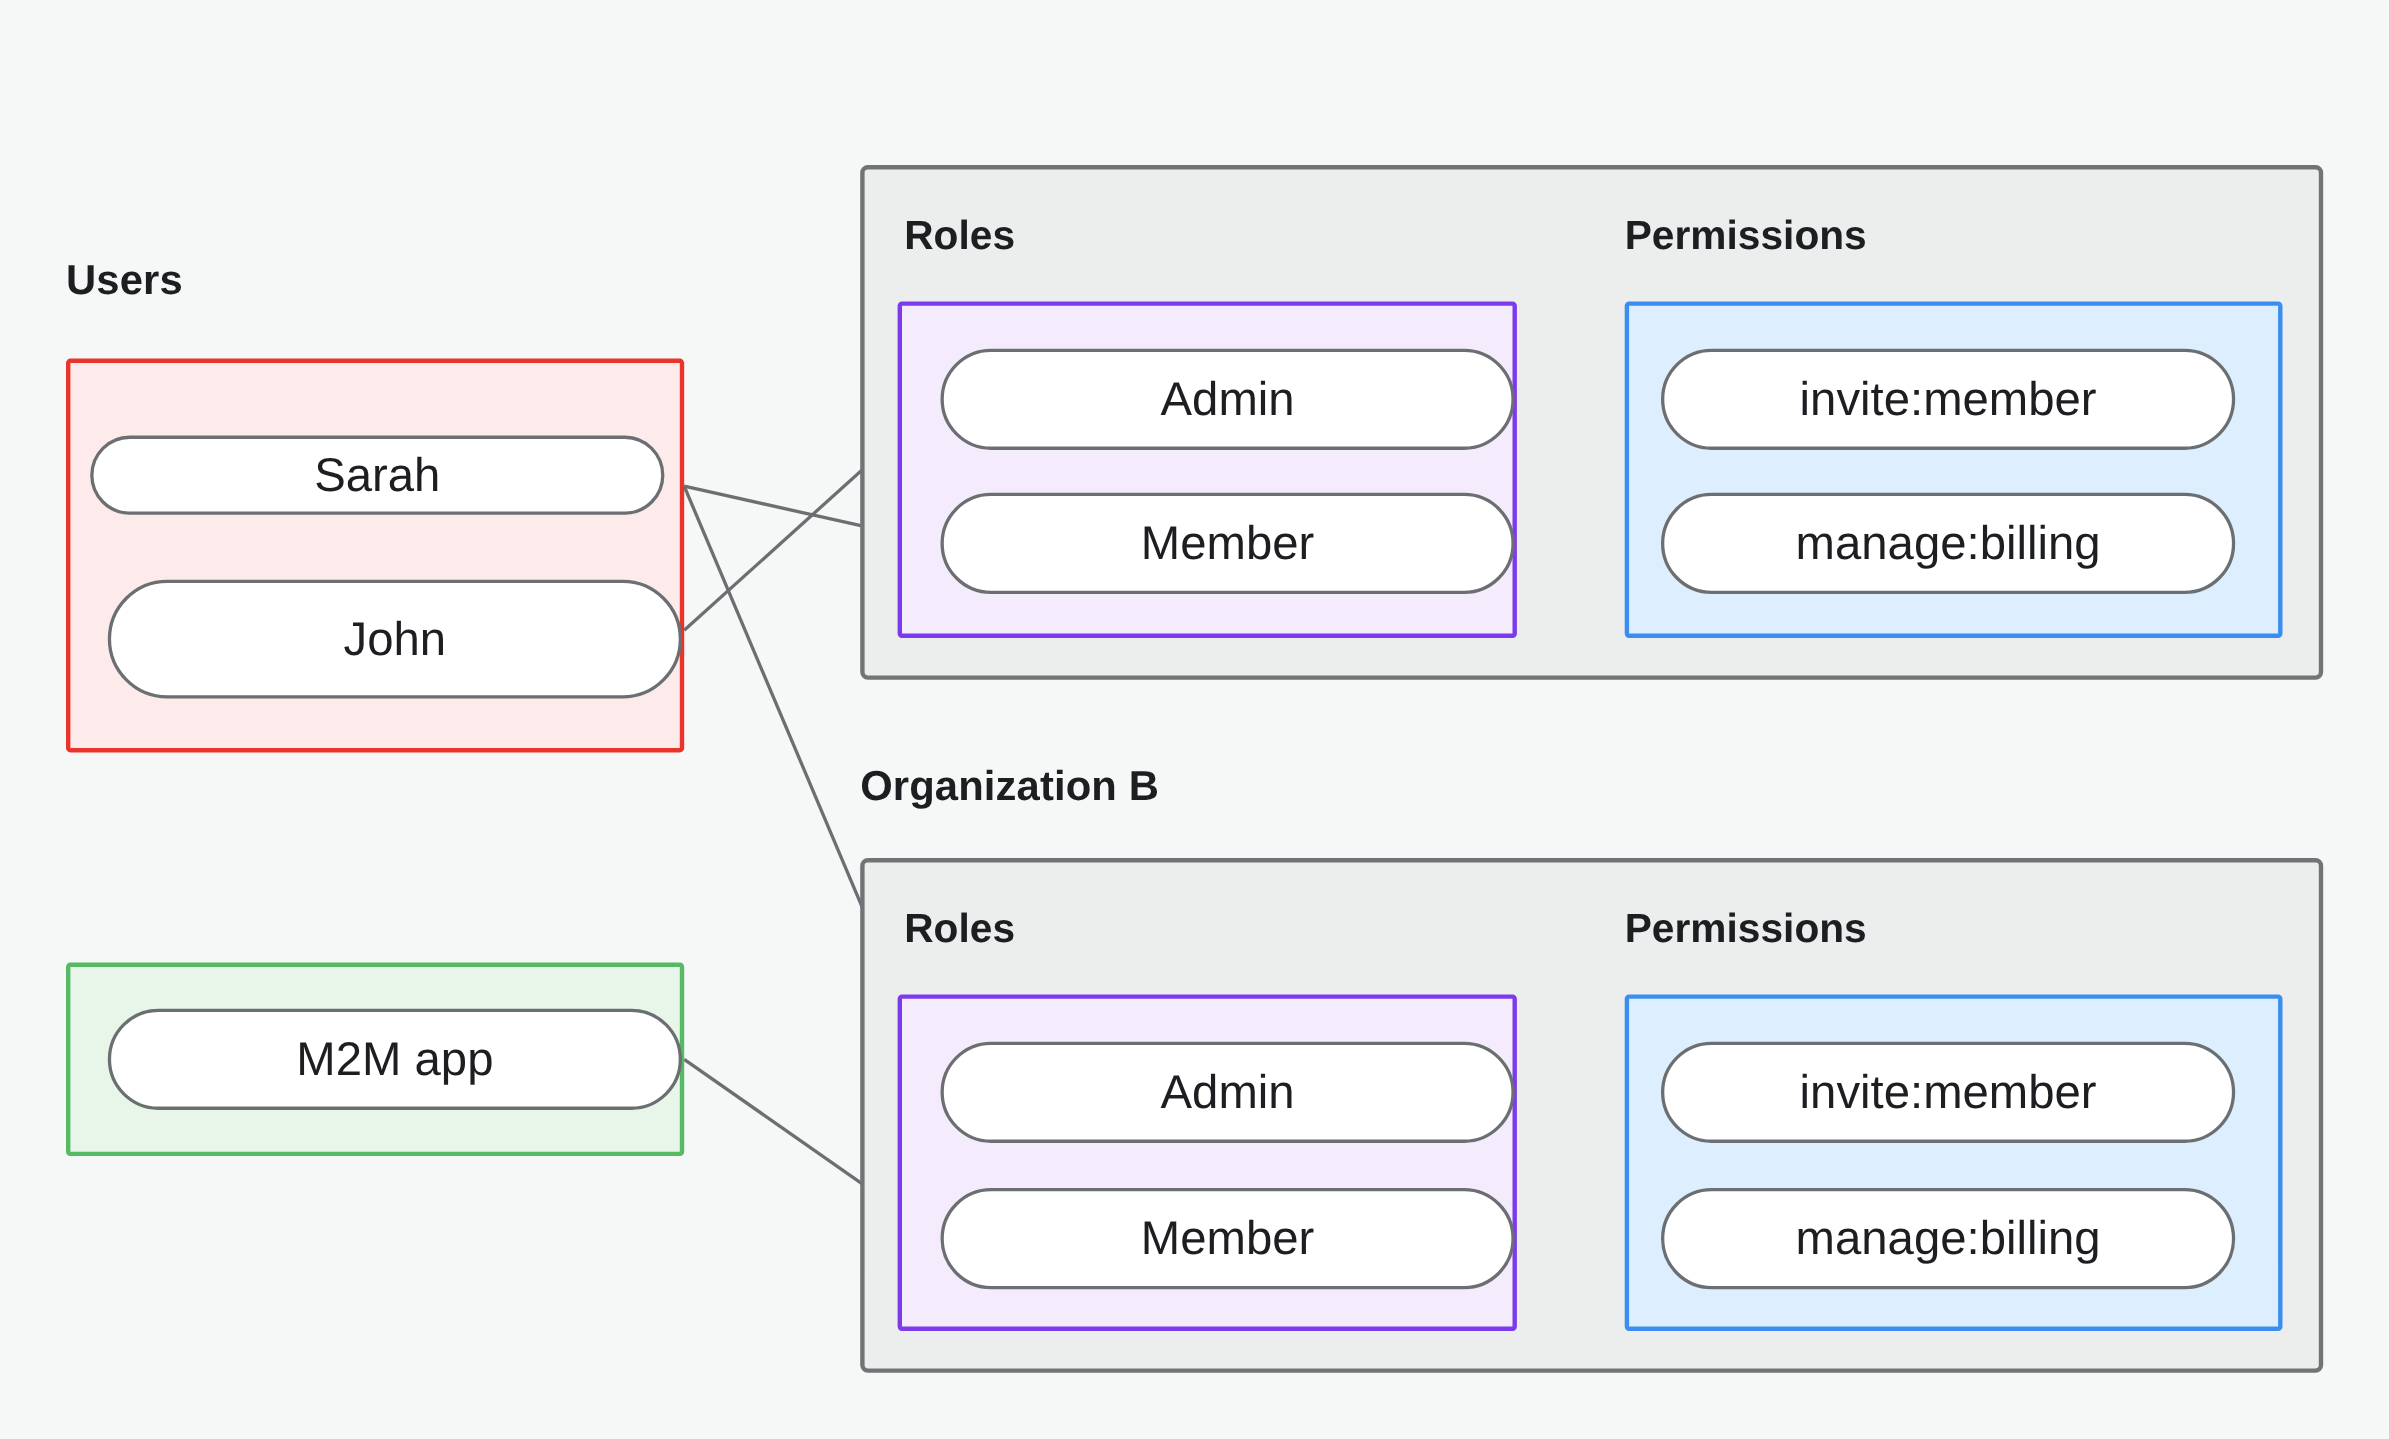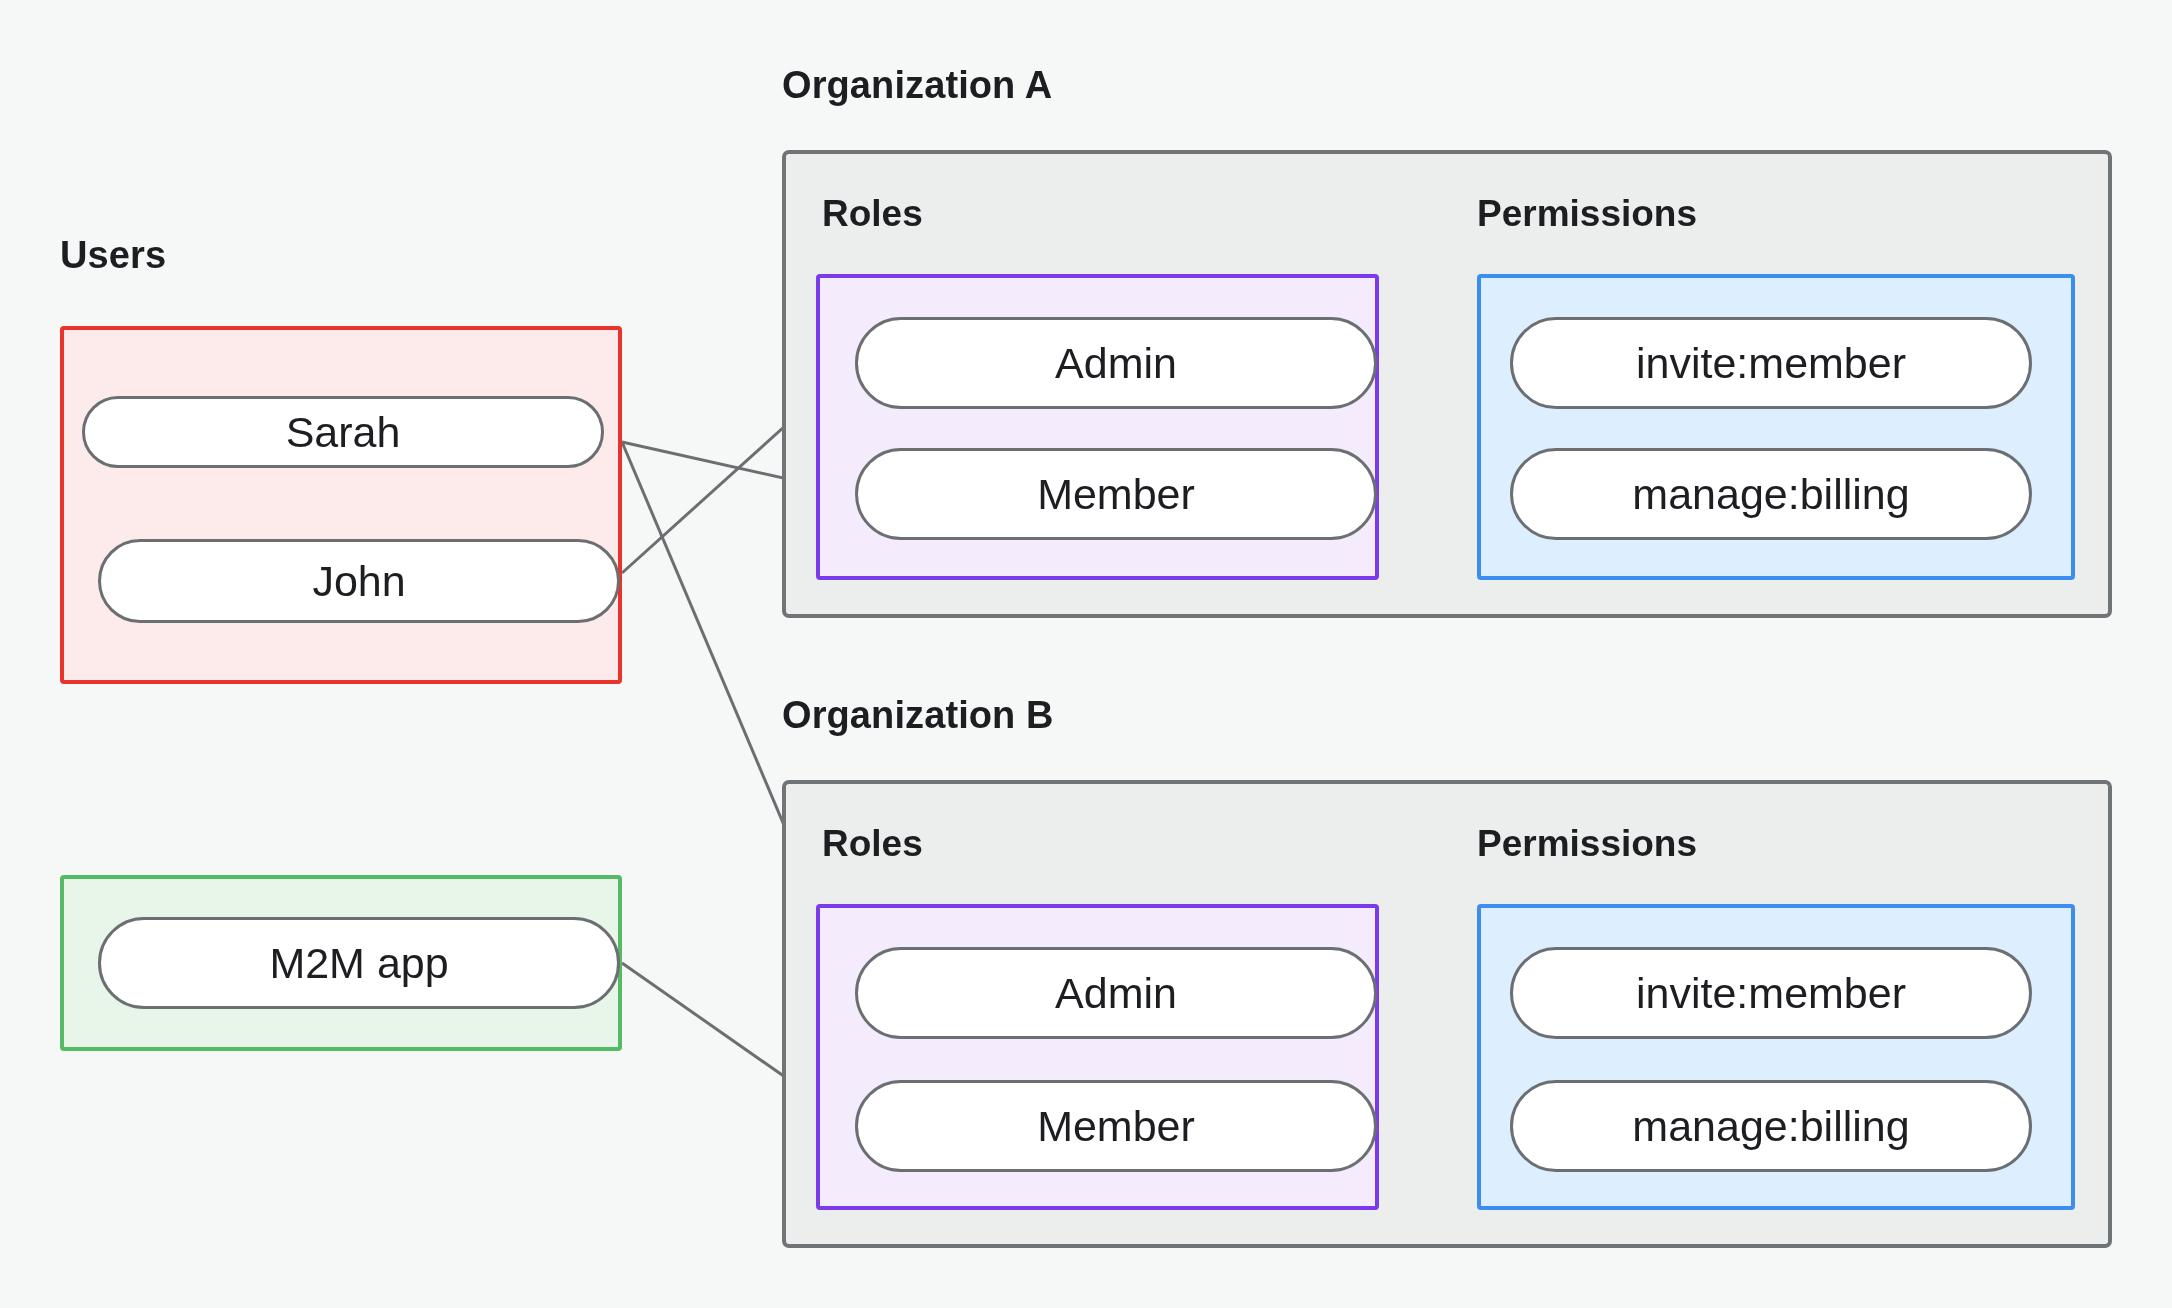--- a/index.html
+++ b/index.html
@@ -134,28 +134,27 @@
     <circle class="edge-dot" cx="1510" cy="993" r="11"></circle>
     <circle class="edge-dot" cx="1510" cy="1126" r="11"></circle>
   </svg>
 
   <div class="caption" style="left:60px; top:234px;">Users</div>
 
   <div class="group-box group-users" style="left:60px; left:60px; top:326px; width:562px; height:358px;"></div>
 
   <div class="pill" style="left:82px; top:396px; width:522px; height:72px;">Sarah</div>
 
-  <div class="pill" style="left:98px; top:527px; width:522px; height:84px;margin-top:12px;">John</div>
+  <div class="pill" style="left:98px; top:527px; width:522px; height:108px;">John</div>
 
 
   <div class="group-box group-m2m" style="left:60px; top:875px; width:562px; height:176px;"></div>
 
   <div class="pill" style="left:98px; top:917px; width:522px; height:92px;">M2M app</div>
 
-  <div class="caption" style="left:782px; top:64px;">Organization A</div>
 
   <div class="group-box group-org" style="left:782px; top:150px; width:1330px; height:468px;"></div>
 
   <div class="sub-caption" style="left:822px; top:193px;">Roles</div>
 
   <div class="sub-caption" style="left:1477px; top:193px;">Permissions</div>
 
   <div class="group-box group-roles" style="left:816px; top:274px; width:563px; height:306px;"></div>
 
   <div class="group-box group-perms" style="left:1477px; top:274px; width:598px; height:306px;"></div>

